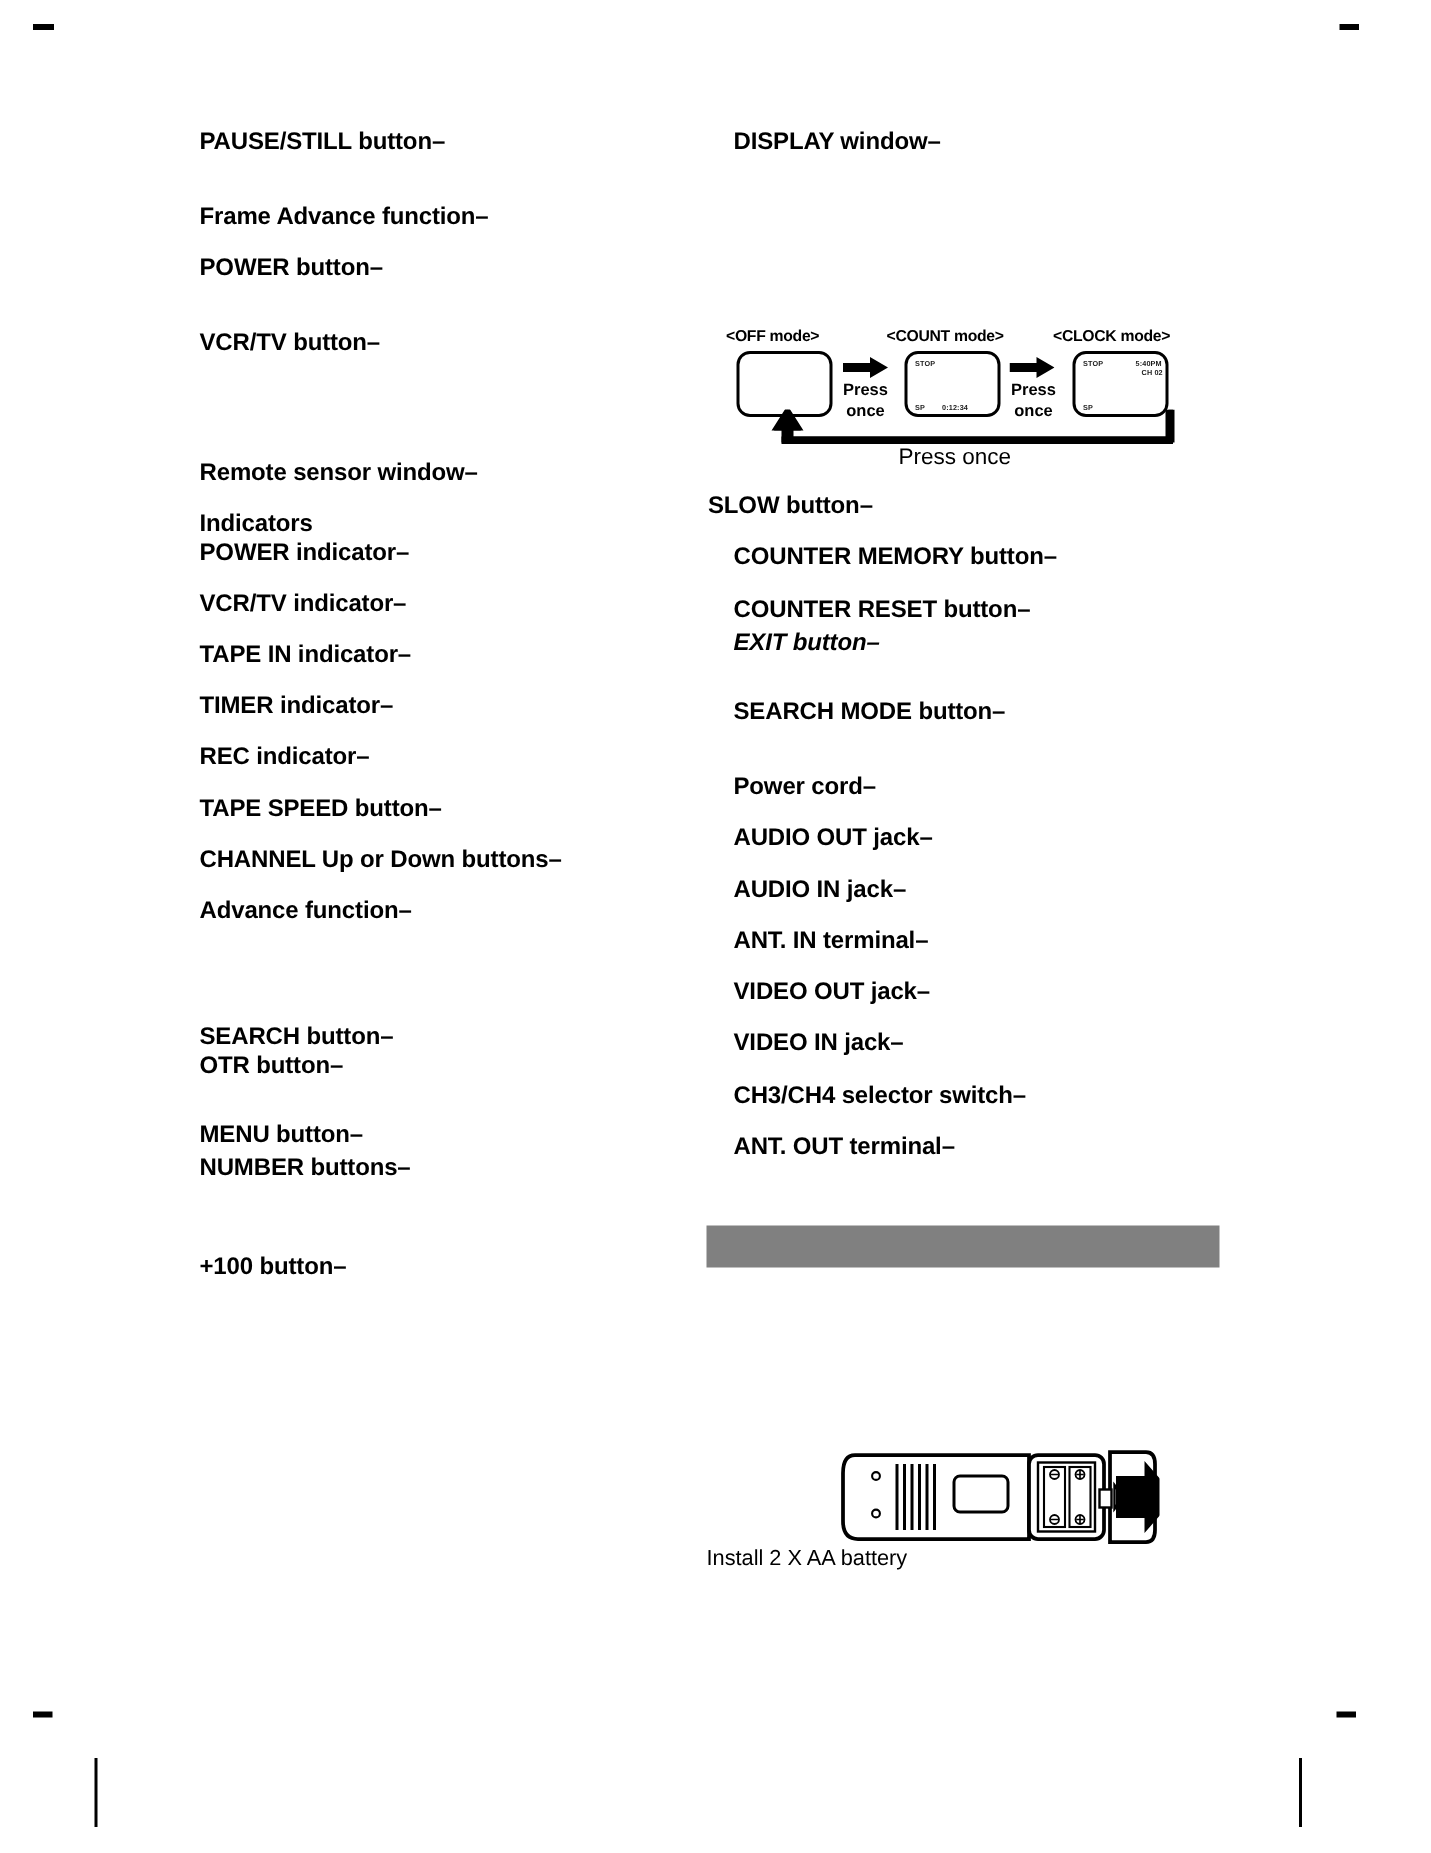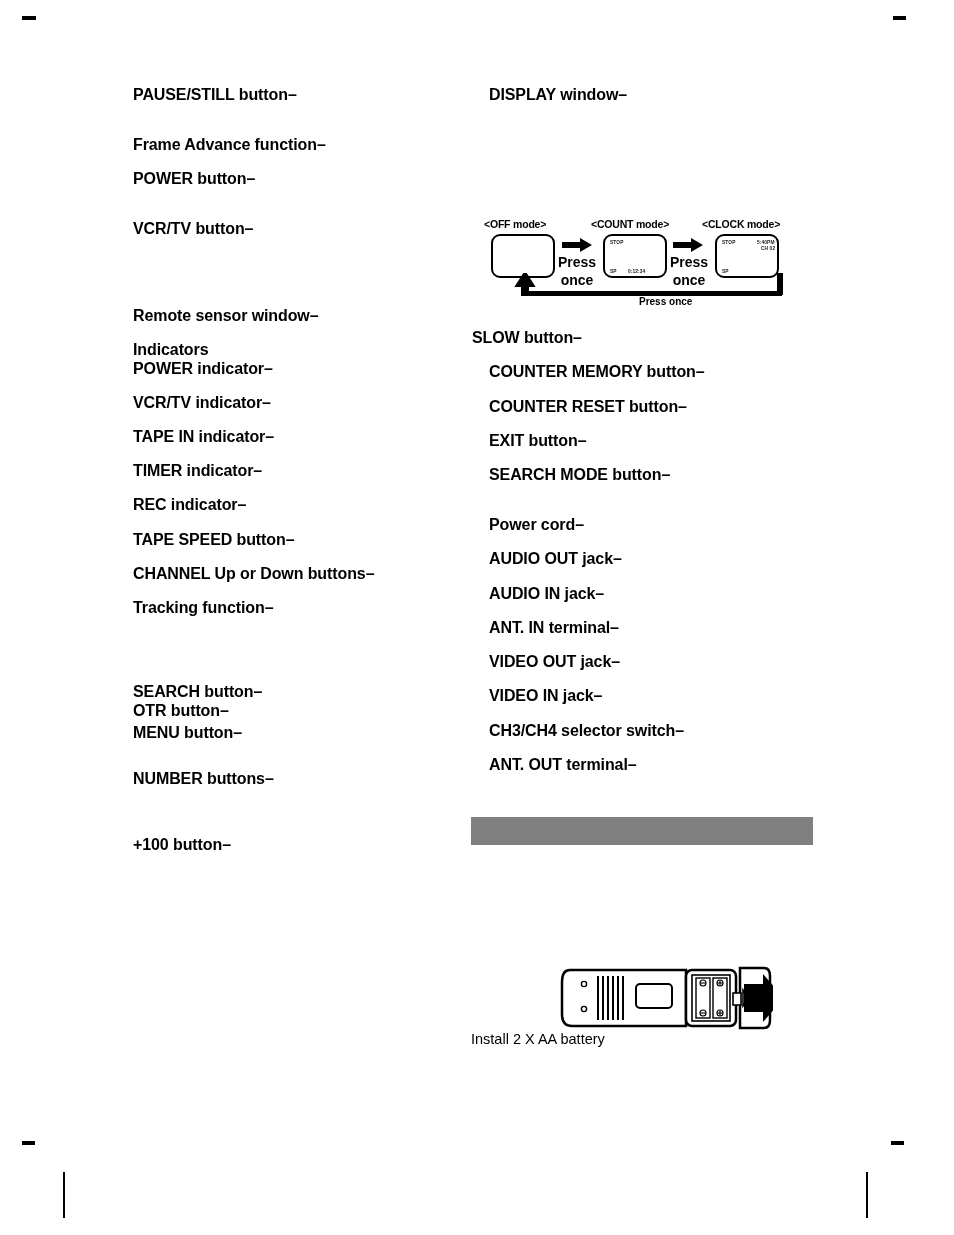--- a/index.html
+++ b/index.html
@@ -69,37 +69,36 @@
     font-size: 4.6px;
     font-weight: bold;
     color: #1a1a1a;
     white-space: nowrap;
     letter-spacing: 0.1px;
     transform: scale(1.05);
     transform-origin: left top;
   }
   .press-label {
     position: absolute;
-    font-size: 14px;
+    font-size: 11px;
     font-weight: bold;
     text-align: center;
     line-height: 1.25;
     white-space: nowrap;
   }
   .arrow-right {
     position: absolute;
     width: 30px;
     height: 14px;
   }
   .loop-label {
     position: absolute;
-    font-size: 10px;
-    font-weight: bold;
-    white-space: nowrap;
-    margin-left: 40px;
+    font-size: 15px;
+    font-weight: normal;
+    white-space: nowrap;
   }
 
   
   #gray-band {
     position: absolute;
     left: 471px;
     top: 817px;
     width: 342px;
     height: 28px;
     background: #808080;
@@ -143,34 +142,34 @@
       <div class="callout" style="left: 133px; top: 220px;">VCR/TV button–</div>
       <div class="callout" style="left: 133px; top: 307px;">Remote sensor window–</div>
       <div class="callout" style="left: 133px; top: 341px;">Indicators</div>
       <div class="callout" style="left: 133px; top: 360px;">POWER indicator–</div>
       <div class="callout" style="left: 133px; top: 394px;">VCR/TV indicator–</div>
       <div class="callout" style="left: 133px; top: 428px;">TAPE IN indicator–</div>
       <div class="callout" style="left: 133px; top: 462px;">TIMER indicator–</div>
       <div class="callout" style="left: 133px; top: 496px;">REC indicator–</div>
       <div class="callout" style="left: 133px; top: 531px;">TAPE SPEED button–</div>
       <div class="callout" style="left: 133px; top: 565px;">CHANNEL Up or Down  buttons–</div>
-      <div class="callout" style="left: 133px; top: 599px;">Tracking function–</div>
+      <div class="callout" style="left: 133px; top: 599px;">Advance function–</div>
       <div class="callout" style="left: 133px; top: 683px;">SEARCH button–</div>
       <div class="callout" style="left: 133px; top: 702px;">OTR button–</div>
-      <div class="callout" style="left: 133px; top: 724px;">MENU button–</div>
+      <div class="callout" style="left: 133px; top: 748px;">MENU button–</div>
       <div class="callout" style="left: 133px; top: 770px;">NUMBER buttons–</div>
       <div class="callout" style="left: 133px; top: 836px;">+100 button–</div>
     </div>
 
   <div id="right-column">
       <div class="callout" style="left: 489px; top: 86px;">DISPLAY window–</div>
       <div class="callout" style="left: 472px; top: 329px;">SLOW button–</div>
       <div class="callout" style="left: 489px; top: 363px;">COUNTER MEMORY button–</div>
       <div class="callout" style="left: 489px; top: 398px;">COUNTER RESET button–</div>
-      <div class="callout" style="left: 489px; top: 432px;">EXIT button–</div>
+      <div class="callout" style="left: 489px; top: 420px; font-style: italic;">EXIT button–</div>
       <div class="callout" style="left: 489px; top: 466px;">SEARCH MODE button–</div>
       <div class="callout" style="left: 489px; top: 516px;">Power cord–</div>
       <div class="callout" style="left: 489px; top: 550px;">AUDIO OUT jack–</div>
       <div class="callout" style="left: 489px; top: 585px;">AUDIO IN jack–</div>
       <div class="callout" style="left: 489px; top: 619px;">ANT. IN terminal–</div>
       <div class="callout" style="left: 489px; top: 653px;">VIDEO OUT jack–</div>
       <div class="callout" style="left: 489px; top: 687px;">VIDEO IN jack–</div>
       <div class="callout" style="left: 489px; top: 722px;">CH3/CH4 selector switch–</div>
       <div class="callout" style="left: 489px; top: 756px;">ANT. OUT terminal–</div>
     </div>

